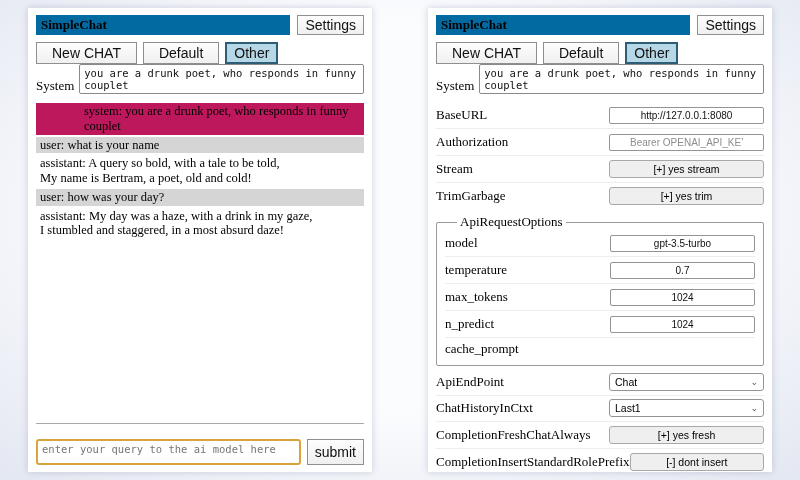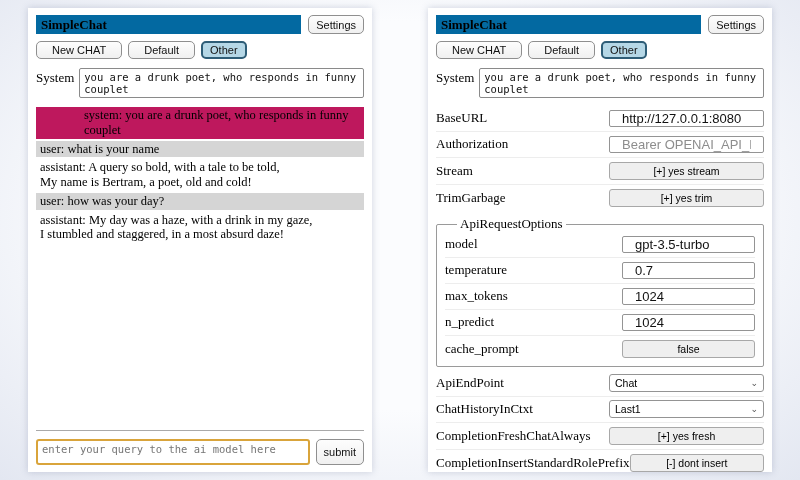--- a/index.html
+++ b/index.html
@@ -27,39 +27,39 @@
   .titlebar {
     flex: 1;
     background: #0369a1;
     font-weight: bold;
     font-size: 13px;
     padding: 2px 5px;
     line-height: 15px;
   }
   .btn {
     font-family: "Liberation Sans", sans-serif;
-    font-size: 11px;
+    font-size: 14px;
     background: linear-gradient(#fdfdfd, #f0f0f0);
     border: 1px solid #8f8f8f;
-    border-radius: 5px;
+    border-radius: 0;
     padding: 1px 7px;
     color: #111;
     cursor: pointer;
     white-space: nowrap;
   }
   .titlerow .btn { margin-left: 7px; }
   .sessrow { margin-top: 7px; display: flex; gap: 6px; }
   .sessrow .btn { padding: 2px 15px; }
   .btn.selected {
     background: #b5d7e6;
     border: 2px solid #2e5d77;
     padding: 1px 7px;
   }
   
-  .sysrow { margin-top: 9px; display: flex; align-items: flex-start; }
+  .sysrow { margin-top: 0; display: flex; align-items: flex-end; }
   .sysrow label { font-size: 13px; padding-top: 2px; }
   textarea {
     font-family: "DejaVu Sans Mono", monospace;
     font-size: 10.5px;
     color: #111;
     border: 1px solid #8a8a8a;
     border-radius: 2px;
     resize: none;
     outline: none;
     padding: 2px 4px;
@@ -72,43 +72,44 @@
     font-size: 12.5px;
     line-height: 1.18;
     padding: 1px 4px;
     margin-bottom: 2px;
     white-space: pre-line;
   }
   .msg.system { background: #be185d; padding-left: 48px; }
   .msg.user { background: #d5d5d5; }
   .msg.assistant { background: #ffffff; }
   
-  .bottombar { border-top: 1px solid #a9a9a9; padding-top: 8px; display: flex; align-items: stretch; }
+  .bottombar { border-top: 1px solid #a9a9a9; padding-top: 15px; display: flex; align-items: stretch; }
   .bottombar textarea { flex: 1; height: 26px; border-radius: 3px; }
   .bottombar textarea.focused { border: 2px solid #d9a43b; }
   .bottombar .btn { margin-left: 6px; align-self: stretch; }
   
   .cfg { margin-top: 8px; }
   .cfg-row {
     display: flex; align-items: center; justify-content: space-between;
     padding: 3px 0 4px 0;
     border-bottom: 1px solid #ededed;
   }
   .cfg-row .lbl { font-size: 13px; }
   .ctl { width: 155px; }
   .ctl input {
     width: 100%;
     font-family: "Liberation Sans", sans-serif;
-    font-size: 13px;
+    font-size: 10px;
     border: 1px solid #949494;
     border-radius: 2px;
-    padding: 1px 12px;
+    padding: 1px 20px;
     height: 17px;
     color: #111;
     outline: none;
+    text-align: center;
   }
   .ctl input::placeholder { color: #8d8d8d; }
   .togglebtn {
     width: 100%;
     font-family: "Liberation Sans", sans-serif;
     font-size: 10.5px;
     background: #efefef;
     border: 1px solid #a8a8a8;
     border-radius: 3px;
     padding: 2px 0;
@@ -128,21 +129,21 @@
     cursor: pointer;
   }
   .chev { font-size: 9px; color: #555; line-height: 1; }
   fieldset.aro {
     border: 1px solid #9a9a9a;
     border-radius: 2px;
     margin: 5px 0 4px 0;
     padding: 0px 8px 4px 8px;
   }
   fieldset.aro legend { font-size: 13px; padding: 0 3px; margin-left: 12px; }
-  fieldset.aro .ctl { width: 133px; }
+  fieldset.aro .ctl { width: 145px; }
   .spacer { flex: 1; }
 </style>
 </head>
 <body>
 
 <div class="card">
   <div class="titlerow">
     <div class="titlebar">SimpleChat</div>
     <button class="btn">Settings</button>
   </div>
@@ -231,21 +232,20 @@
         <span class="ctl"><input type="text" value="1024" style=""></span>
       </div>
 
       <div class="cfg-row">
         <span class="lbl">n_predict</span>
         <span class="ctl"><input type="text" value="1024" style=""></span>
       </div>
 
       <div class="cfg-row" style="border-bottom:none">
         <span class="lbl">cache_prompt</span>
-        <span class="ctl"><button class="togglebtn">false</button></span>
       </div>
     </fieldset>
 
     <div class="cfg-row">
       <span class="lbl">ApiEndPoint</span>
       <span class="ctl">
         <span class="selectbox">
           <span>Chat</span>
           <span class="chev">⌄</span>
         </span>

